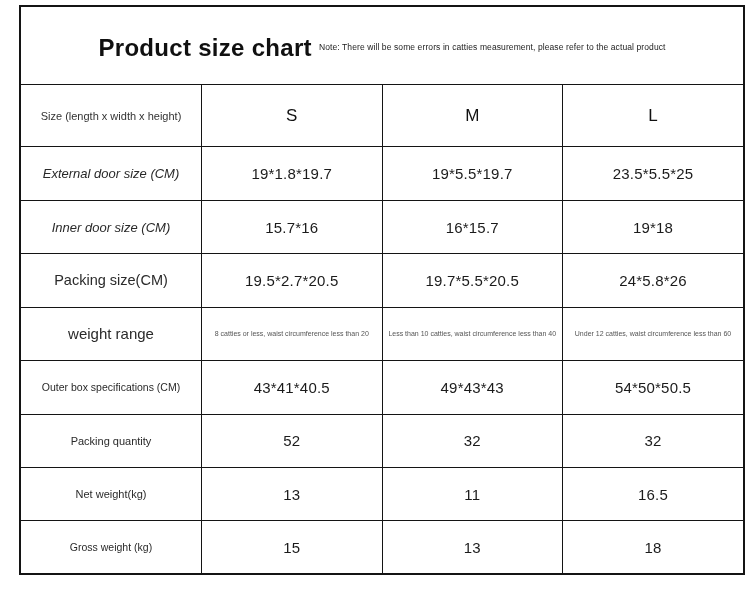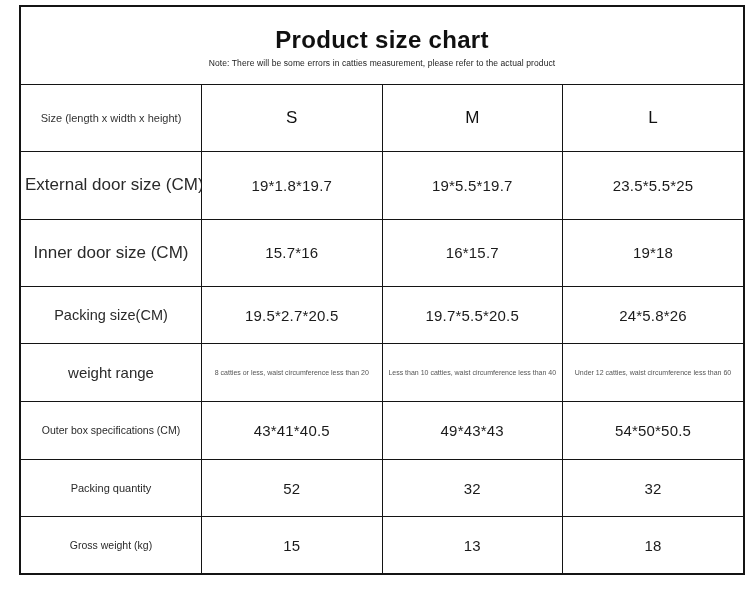--- a/index.html
+++ b/index.html
@@ -18,21 +18,21 @@
     width: 726px;
     height: 570px;
     box-sizing: border-box;
     border: 2px solid #141414;
     background: #ffffff;
   }
   .title-block {
     height: 77px;
     box-sizing: border-box;
     display: flex;
-    flex-direction: column;
+    flex-direction: row;
     align-items: center;
     justify-content: center;
     gap: 7px;
     padding-top: 4px;
   }
   .title {
     font-size: 24px;
     font-weight: 600;
     color: #101010;
     letter-spacing: 0.3px;
@@ -63,21 +63,21 @@
   table.grid tr td:first-child { border-left: none; }
   table.grid tr td:last-child  { border-right: none; }
   table.grid tr:last-child td  { border-bottom: none; }
 
   td.lbl { color: #2a2a2a; }
   td.val { font-size: 15px; color: #1b1b1b; letter-spacing: 0.2px; }
 
   tr.hdr td.lbl { font-size: 11px; color: #333333; }
   tr.hdr td.val { font-size: 17px; color: #111111; letter-spacing: 0; }
 
-  .lbl-md  { font-size: 17px; }  
+  .lbl-md  { font-size: 13px; font-style: italic; }  
   .lbl-lg  { font-size: 14.5px; margin-top: 12px; }  
   .lbl-wr  { font-size: 15px; margin-top: 12px;   }  
   .lbl-sm  { font-size: 11px;   }  
   .lbl-xs  { font-size: 10.5px; }  
 
   td.val-tiny {
     font-size: 7px;
     color: #555555;
     letter-spacing: 0;
   }
@@ -143,20 +143,26 @@
         <td class="val">54*50*50.5</td>
       </tr>
 
       <tr>
         <td class="lbl lbl-sm">Packing quantity</td>
         <td class="val">52</td>
         <td class="val">32</td>
         <td class="val">32</td>
       </tr>
 
+      <tr>
+        <td class="lbl lbl-sm">Net weight(kg)</td>
+        <td class="val">13</td>
+        <td class="val">11</td>
+        <td class="val">16.5</td>
+      </tr>
 
       <tr>
         <td class="lbl lbl-xs">Gross weight (kg)</td>
         <td class="val">15</td>
         <td class="val">13</td>
         <td class="val">18</td>
       </tr>
     </tbody>
   </table>
 

